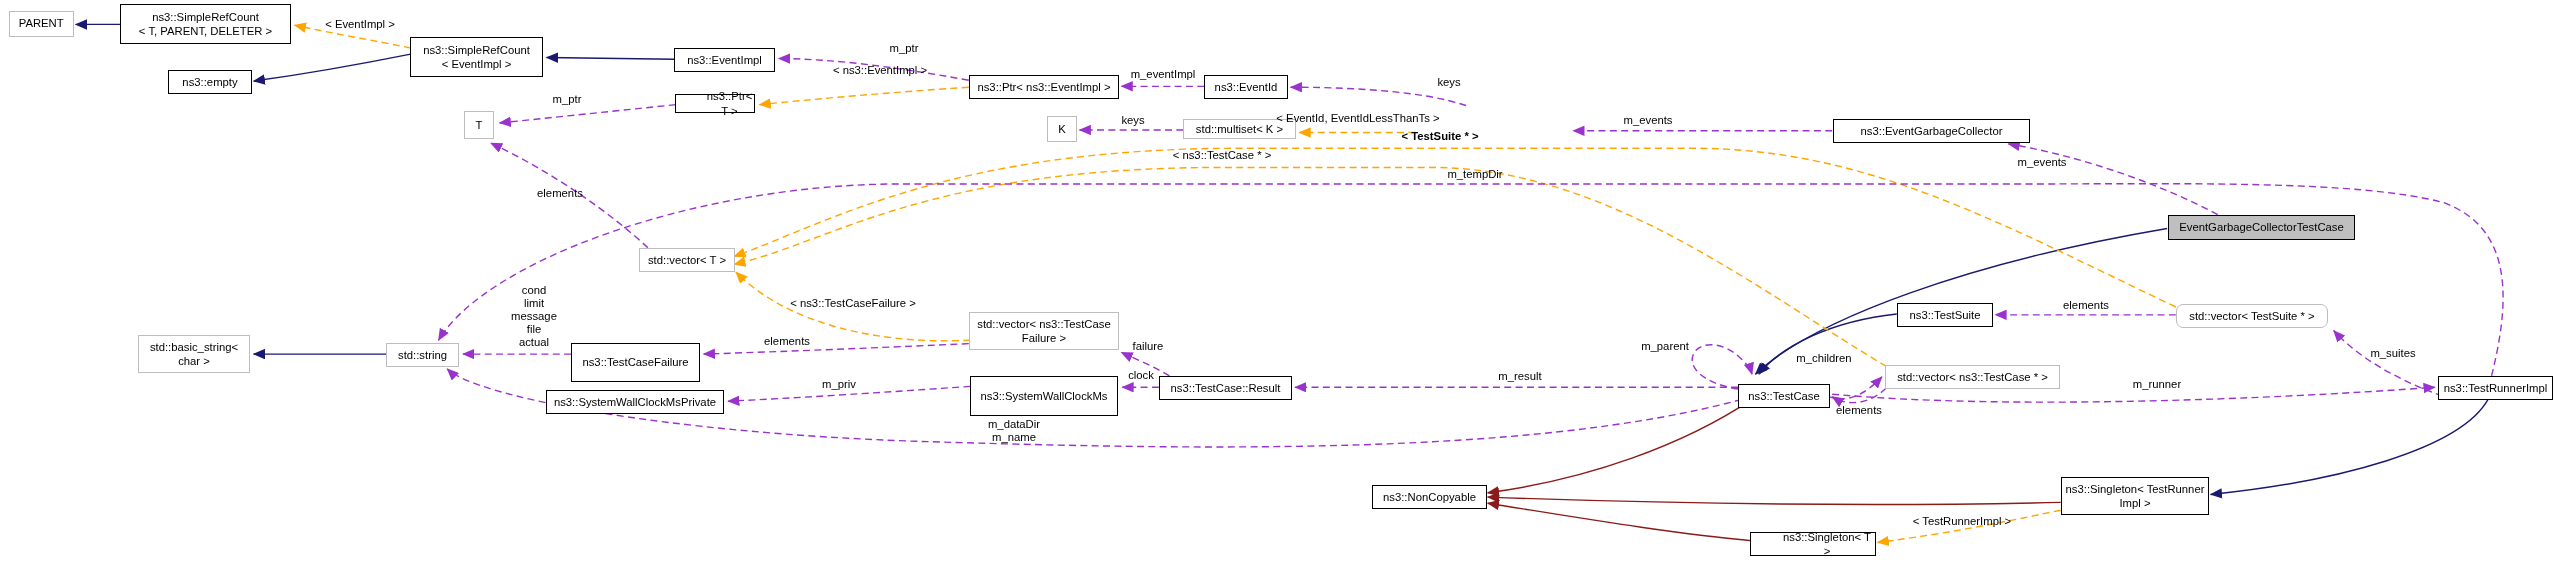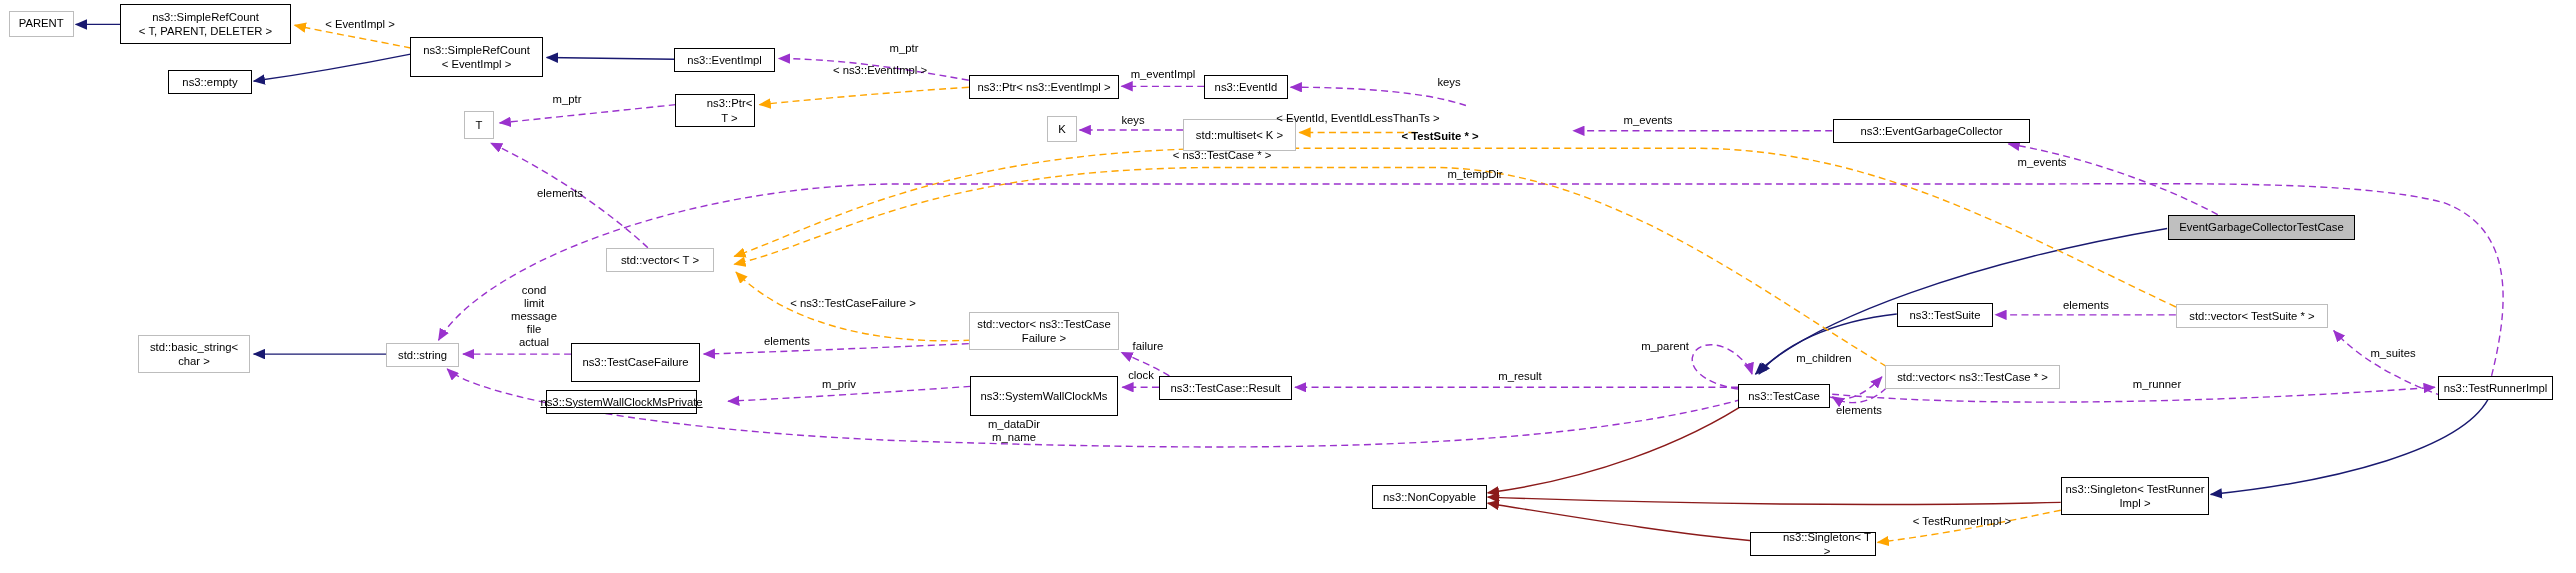--- a/index.html
+++ b/index.html
@@ -98,77 +98,77 @@
   <div class="node" style="left:168px;top:70px;width:84px;height:23.6px;">
       <span>ns3::empty</span>
     </div>
   <div class="node" style="left:410px;top:37px;width:133px;height:40px;">
       <span>ns3::SimpleRefCount
 &lt; EventImpl &gt;</span>
     </div>
   <div class="node" style="left:674px;top:48px;width:101px;height:23.6px;">
       <span>ns3::EventImpl</span>
     </div>
-  <div class="node" style="left:675px;top:94px;width:80px;height:33px;padding-left:29px;">
+  <div class="node" style="left:675px;top:94px;width:80px;height:19px;padding-left:29px;">
       <span>ns3::Ptr&lt; T &gt;</span>
     </div>
   <div class="node ext" style="left:464px;top:111px;width:30px;height:28px;">
       <span>T</span>
     </div>
   <div class="node" style="left:969px;top:75px;width:150px;height:23.6px;">
       <span>ns3::Ptr&lt; ns3::EventImpl &gt;</span>
     </div>
   <div class="node" style="left:1204px;top:75px;width:84px;height:23.6px;">
       <span>ns3::EventId</span>
     </div>
   <div class="node ext" style="left:1047px;top:116px;width:30px;height:26px;">
       <span>K</span>
     </div>
-  <div class="node ext" style="left:1183px;top:119px;width:113px;height:32px;">
+  <div class="node ext" style="left:1183px;top:119px;width:113px;height:20px;">
       <span>std::multiset&lt; K &gt;</span>
     </div>
   <div class="node" style="left:1833px;top:119px;width:197px;height:23.6px;">
       <span>ns3::EventGarbageCollector</span>
     </div>
   <div class="node hl" style="left:2168px;top:215px;width:187px;height:25px;">
       <span>EventGarbageCollectorTestCase</span>
     </div>
-  <div class="node ext" style="left:606px;top:248px;width:108px;height:23.6px;align-items:center;">
+  <div class="node ext" style="left:639px;top:248px;width:96px;height:23.6px;align-items:center;">
       <span>std::vector&lt; T &gt;</span>
     </div>
   <div class="node ext" style="left:138px;top:335px;width:112px;height:38px;">
       <span>std::basic_string&lt;
 char &gt;</span>
     </div>
   <div class="node ext" style="left:386px;top:343px;width:73px;height:23.6px;">
       <span>std::string</span>
     </div>
   <div class="node" style="left:571px;top:343px;width:129px;height:39px;">
       <span>ns3::TestCaseFailure</span>
     </div>
-  <div class="node" style="left:546px;top:390px;width:151px;height:23.6px;text-decoration:underline;">
+  <div class="node" style="left:546px;top:390px;width:178px;height:23.6px;">
       <span>ns3::SystemWallClockMsPrivate</span>
     </div>
   <div class="node ext" style="left:969px;top:312px;width:150px;height:38px;">
       <span>std::vector&lt; ns3::TestCase
 Failure &gt;</span>
     </div>
   <div class="node" style="left:970px;top:376px;width:148px;height:40px;">
       <span>ns3::SystemWallClockMs</span>
     </div>
   <div class="node" style="left:1159px;top:376px;width:133px;height:23.6px;">
       <span>ns3::TestCase::Result</span>
     </div>
   <div class="node" style="left:1738px;top:376px;width:92px;height:23.6px;margin-top:8px;">
       <span>ns3::TestCase</span>
     </div>
   <div class="node" style="left:1897px;top:303px;width:96px;height:23.6px;">
       <span>ns3::TestSuite</span>
     </div>
-  <div class="node ext" style="left:2176px;top:304px;width:152px;height:23.6px;">
+  <div class="node ext" style="left:2176px;top:304px;width:152px;height:23.6px;border-radius:7px;">
       <span>std::vector&lt; TestSuite * &gt;</span>
     </div>
   <div class="node ext" style="left:1885px;top:365px;width:175px;height:23.6px;">
       <span>std::vector&lt; ns3::TestCase * &gt;</span>
     </div>
   <div class="node" style="left:2438px;top:376px;width:115px;height:23.6px;">
       <span>ns3::TestRunnerImpl</span>
     </div>
   <div class="node" style="left:1372px;top:485px;width:115px;height:23.6px;">
       <span>ns3::NonCopyable</span>

